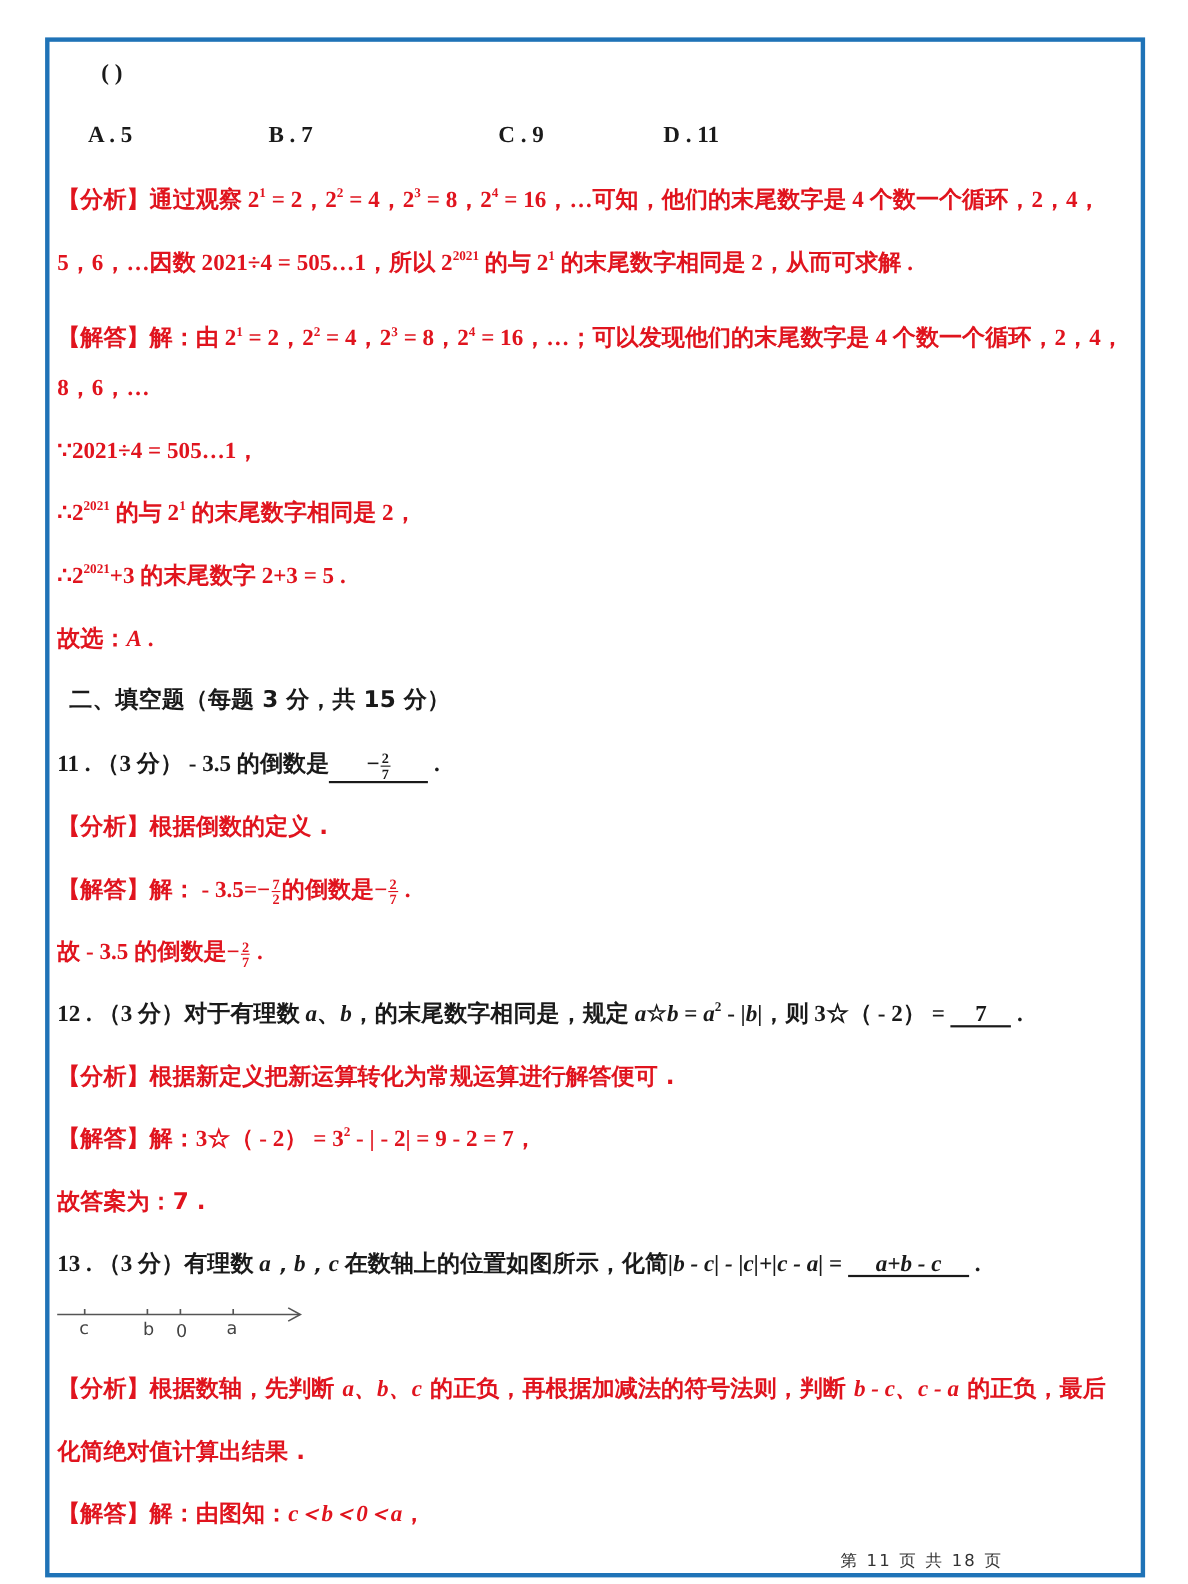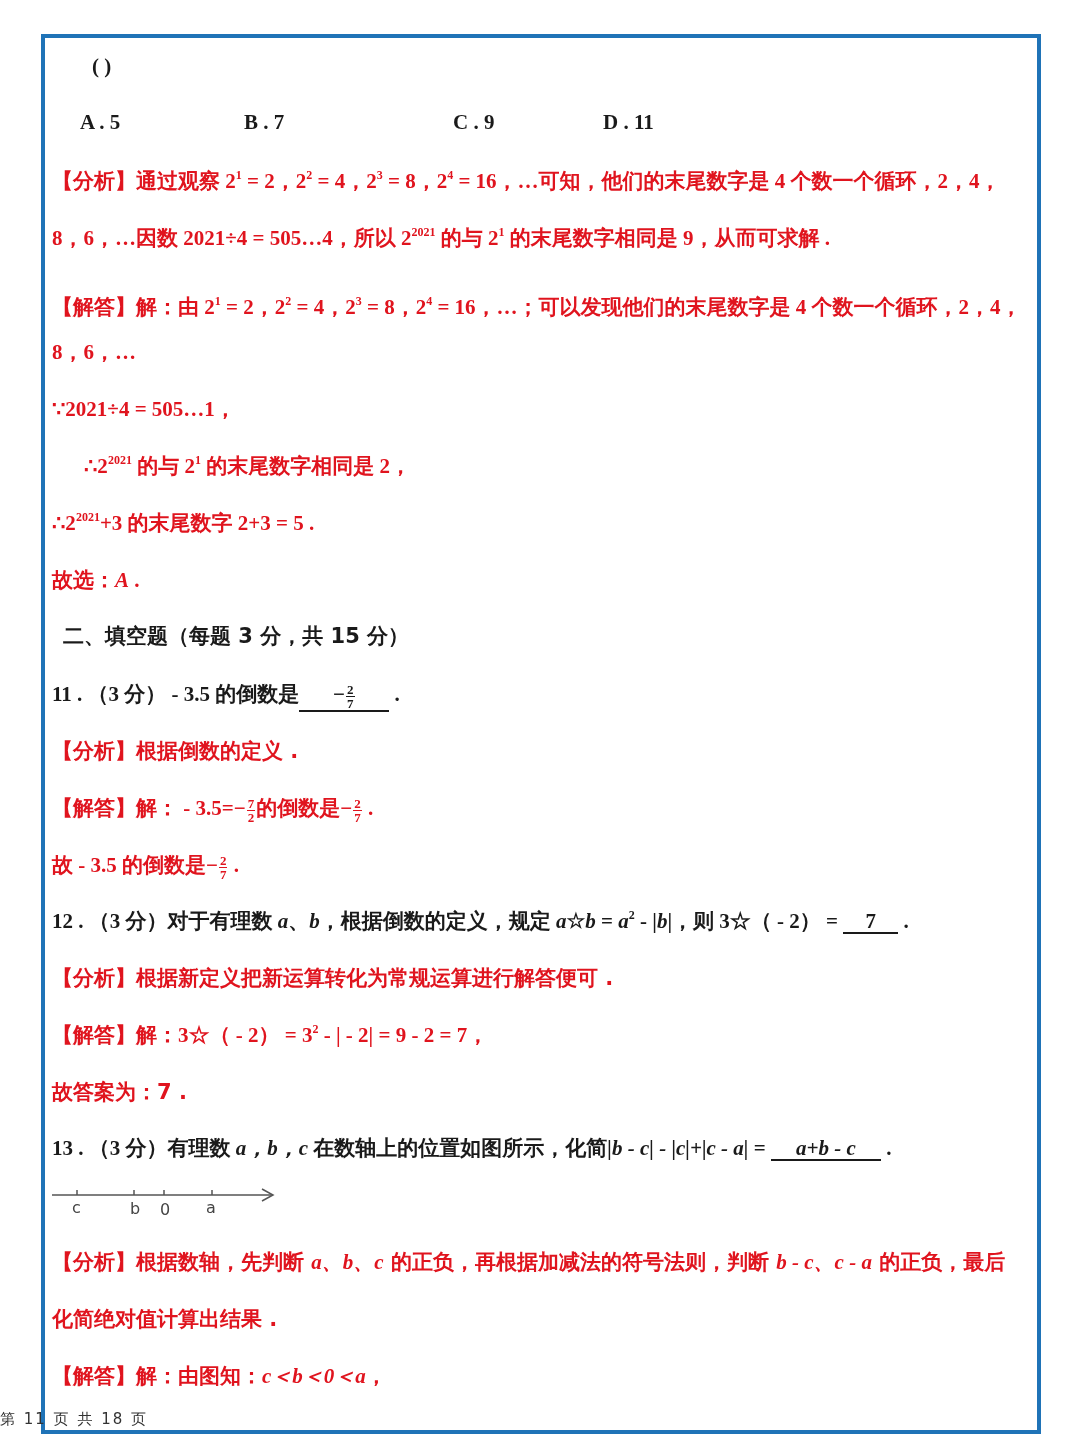--- a/index.html
+++ b/index.html
@@ -13,49 +13,49 @@
   .blk { color: #1a1a1a; }
   .hei { font-family: "DejaVu Sans", "Liberation Sans", sans-serif; font-weight: bold; }
   sup { font-size: 12px; vertical-align: 9px; line-height: 0; }
   i { font-style: italic; }
   .frac { display: inline-block; vertical-align: middle; text-align: center; font-size: 13px;
           line-height: 13px; margin: 0 1px; }
   .frac span { display: block; }
   .frac .num { border-bottom: 1px solid currentColor; padding: 0 1px; }
   .blank { display: inline-block; border-bottom: 2px solid #1a1a1a; text-align: center; line-height: 22px; }
   .opt { position: absolute; top: 110px; font-size: 21px; font-weight: bold; color: #1a1a1a; text-align: center; }
-  .footer { position: absolute; top: 1410px; left: 0; width: 912px; text-align: left;
+  .footer { position: absolute; top: 1410px; left: 0; width: 912px; text-align: right;
             font-family: "DejaVu Sans", sans-serif; font-size: 15px; color: #333; letter-spacing: 2px; }
   .numline { position: absolute; left: 50px; top: 1183px; }
 </style>
 </head>
 <body>
 
 <div class="frame"></div>
 
 <div class="line blk" style="left:92px; top:52px;">(        )</div>
 
 <div class="opt" style="left:80px;">A . 5</div>
 <div class="opt" style="left:244px;">B . 7</div>
 <div class="opt" style="left:453px;">C . 9</div>
 <div class="opt" style="left:603px;">D . 11</div>
 
 <div class="line red" style="top:167px;">
   <span class="hei">【分析】</span><span>通过观察 2</span><sup>1</sup><span> = 2，2</span><sup>2</sup><span> = 4，2</span><sup>3</sup><span> = 8，2</span><sup>4</sup><span> = 16，…可知，他们的末尾数字是 4 个数一个循环，2，4，</span>
 </div>
 <div class="line red" style="top:224px;">
-  <span>8，6，…因数 2021÷4 = 505…4，所以 2</span><sup>2021</sup><span> 的与 2</span><sup>1</sup><span> 的末尾数字相同是 9，从而可求解 .</span>
+  <span>5，6，…因数 2021÷4 = 505…1，所以 2</span><sup>2021</sup><span> 的与 2</span><sup>1</sup><span> 的末尾数字相同是 2，从而可求解 .</span>
 </div>
 
 <div class="line red" style="top:281px;margin-top:12px;">
   <span class="hei">【解答】</span><span>解：由 2</span><sup>1</sup><span> = 2，2</span><sup>2</sup><span> = 4，2</span><sup>3</sup><span> = 8，2</span><sup>4</sup><span> = 16，…；可以发现他们的末尾数字是 4 个数一个循环，2，4，</span>
 </div>
 <div class="line red" style="top:338px;">8，6，…</div>
 <div class="line red" style="top:395px;">∵2021÷4 = 505…1，</div>
-<div class="line red" style="top:452px;margin-left:32px;">
+<div class="line red" style="top:452px;">
   <span>∴2</span><sup>2021</sup><span> 的与 2</span><sup>1</sup><span> 的末尾数字相同是 2，</span>
 </div>
 <div class="line red" style="top:509px;">
   <span>∴2</span><sup>2021</sup><span>+3 的末尾数字 2+3 = 5 .</span>
 </div>
 <div class="line red" style="top:566px;">
   <span class="hei">故选：</span><i>A</i><span> .</span>
 </div>
 
 <div class="line blk" style="top:622px;margin-left:11px;"><span class="hei">二、填空题（每题 3 分，共 15 分）</span></div>
@@ -67,21 +67,21 @@
   <span class="hei">【分析】</span><span class="hei">根据倒数的定义 .</span>
 </div>
 <div class="line red" style="top:794px;">
   <span class="hei">【解答】</span><span>解： - 3.5=−</span><span class="frac"><span class="num">7</span><span>2</span></span><span>的倒数是−</span><span class="frac"><span class="num">2</span><span>7</span></span><span> .</span>
 </div>
 <div class="line red" style="top:851px;font-family:Liberation Serif, serif;">
   <span>故 - 3.5 的倒数是−</span><span class="frac"><span class="num">2</span><span>7</span></span><span> .</span>
 </div>
 
 <div class="line blk" style="top:907px;">
-  <span>12 . （3 分）对于有理数 </span><i>a</i><span>、</span><i>b</i><span>，根据倒数的定义，规定 </span><i>a</i><span>☆</span><i>b</i><span> = </span><i>a</i><sup>2</sup><span> - |</span><i>b</i><span>|，则 3☆（ - 2） = </span><span class="blank" style="width:55px;">7</span><span> .</span>
+  <span>12 . （3 分）对于有理数 </span><i>a</i><span>、</span><i>b</i><span>，的末尾数字相同是，规定 </span><i>a</i><span>☆</span><i>b</i><span> = </span><i>a</i><sup>2</sup><span> - |</span><i>b</i><span>|，则 3☆（ - 2） = </span><span class="blank" style="width:55px;">7</span><span> .</span>
 </div>
 <div class="line red" style="top:964px;">
   <span class="hei">【分析】</span><span class="hei">根据新定义把新运算转化为常规运算进行解答便可 .</span>
 </div>
 <div class="line red" style="top:1021px;">
   <span class="hei">【解答】</span><span>解：3☆（ - 2） = 3</span><sup>2</sup><span> - | - 2| = 9 - 2 = 7，</span>
 </div>
 <div class="line red" style="top:1078px;"><span class="hei">故答案为：7 .</span></div>
 
 <div class="line blk" style="top:1134px;">

